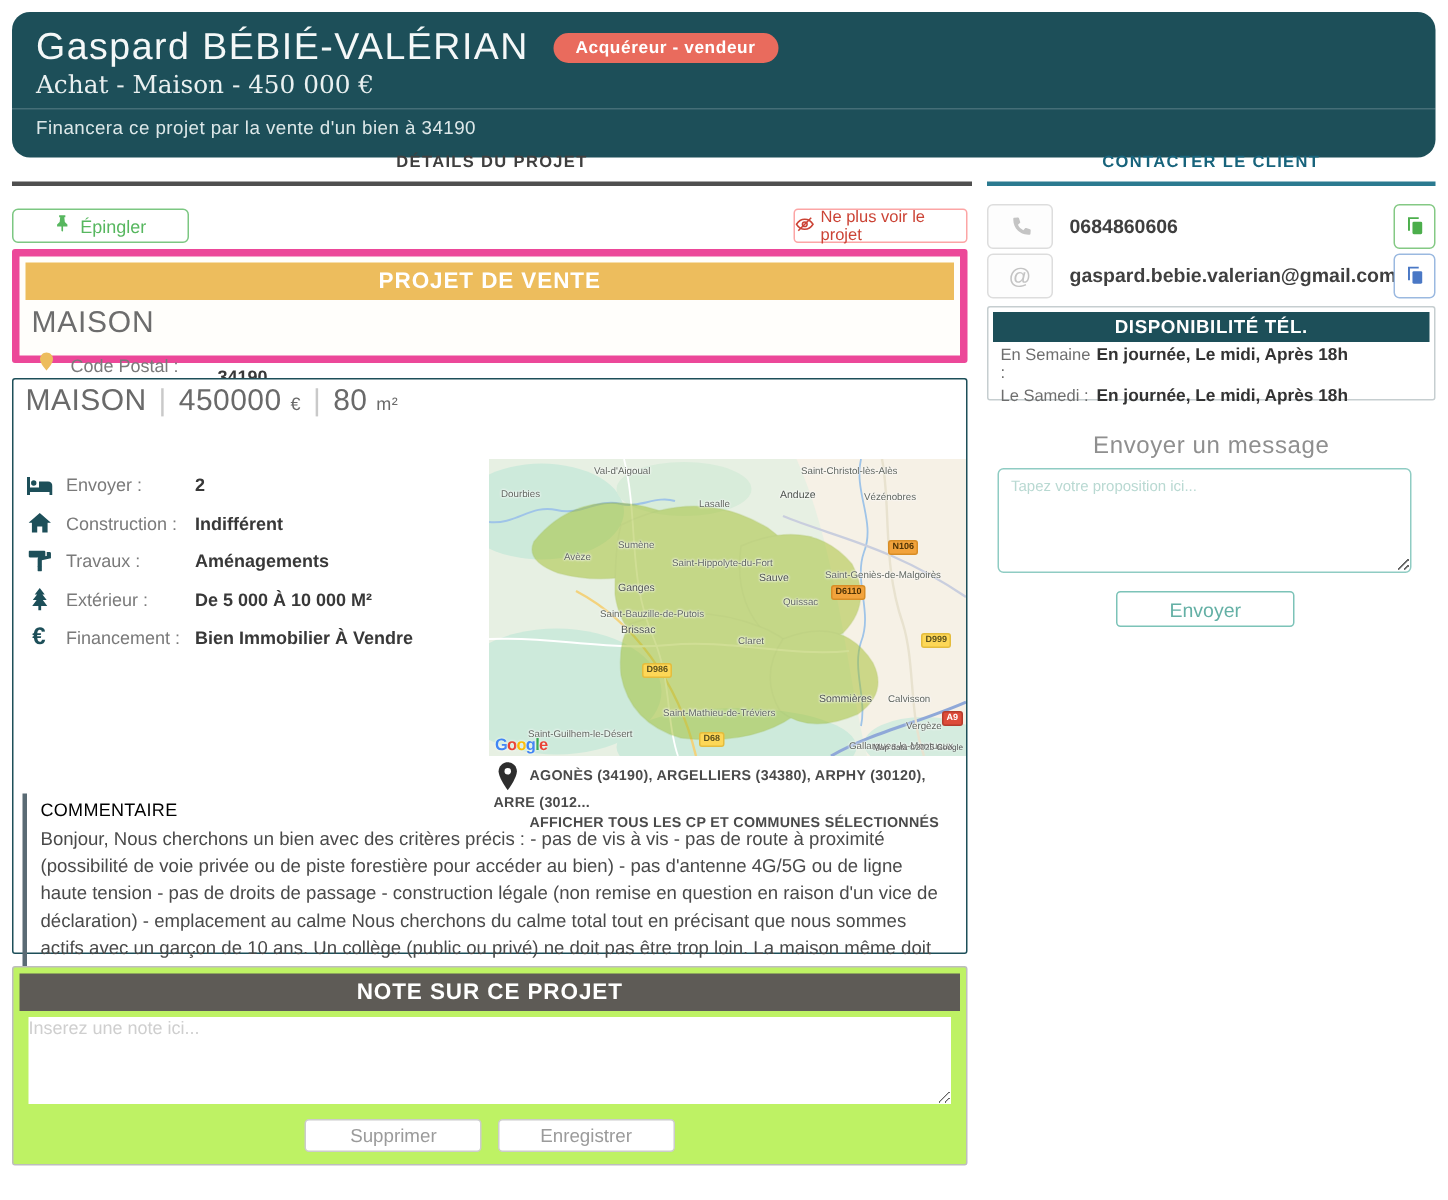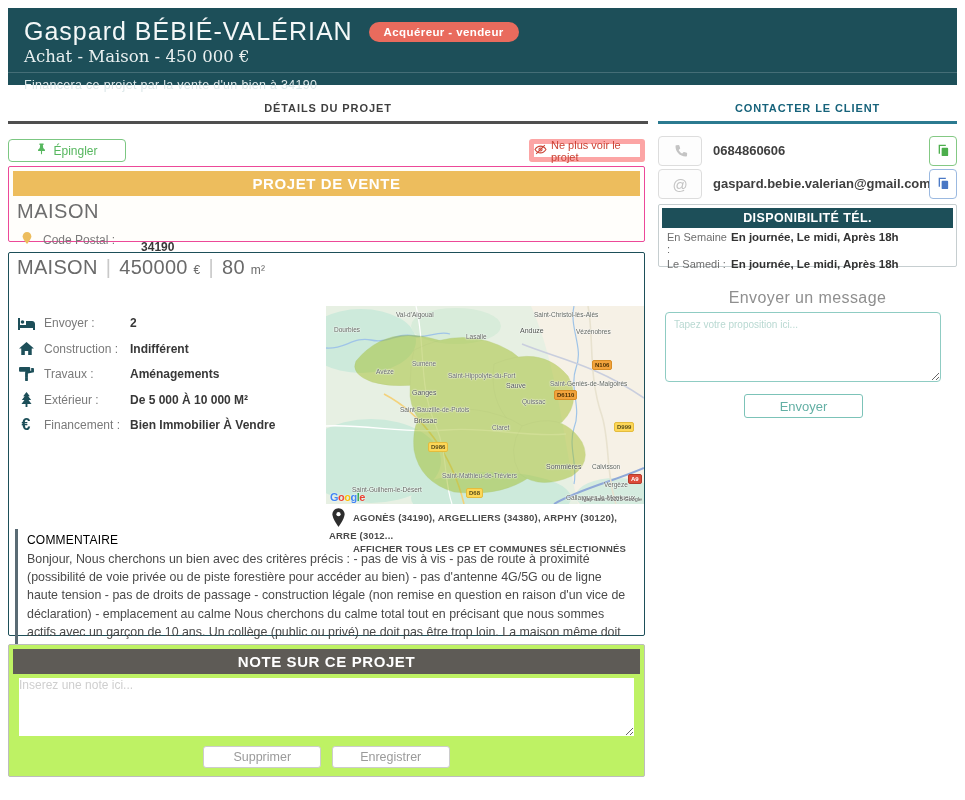--- a/index.html
+++ b/index.html
@@ -1,46 +1,46 @@
 <!DOCTYPE html>
 <html><head>
 <meta charset="utf-8">
 <style>
   * { margin:0; padding:0; box-sizing:border-box; }
   body { background:#fff; font-family:"Liberation Sans", sans-serif; }
   .page { position:relative; width:965px; height:800px; background:#fff; overflow:hidden; }
 
   
-  .hero { position:absolute; left:8px; top:8px; width:949px; height:77px;
-          background:#1d4f59; border-radius:0; padding:9px 16px 0 16px; color:#eef4f4; }
+  .hero { position:absolute; left:8px; top:8px; width:949px; height:97px;
+          background:#1d4f59; border-radius:12px; padding:9px 16px 0 16px; color:#eef4f4; }
   .hero-row1 { display:flex; align-items:center; }
   .hero-name { font-size:25px; font-weight:400; letter-spacing:1px; color:#f4f8f8; }
   .hero-badge { margin-left:16px; background:#e96b5d; color:#fff; font-size:11.5px; font-weight:bold;
                 padding:4px 15px; border-radius:13px; letter-spacing:.4px; }
   .hero-sub { font-family:"DejaVu Serif", serif; font-size:16.5px; color:#e9f0f0; margin-top:1px; }
   .hero-divider { border-top:1px solid rgba(255,255,255,.18); margin:6px -16px 0 -16px; }
   .hero-note { font-size:12.5px; letter-spacing:.3px; color:#dde8e9; padding-top:5px; }
 
   
   .tab { position:absolute; top:102px; height:22px; text-align:center; font-size:11px; font-weight:bold;
          letter-spacing:.9px; }
   .tab-left  { left:8px;  width:640px; color:#3f3f3f; border-bottom:3px solid #4f4f4f; }
   .tab-right { left:658px; width:299px; color:#17637b; border-bottom:3px solid #2b7a90; }
 
   
   .pin-btn { position:absolute; left:8px; top:139px; width:118px; height:23px; background:#fff;
              border:1px solid #7cc782; border-radius:4px; color:#57b75f; font-size:12px;
              display:flex; align-items:center; justify-content:center; gap:6px; cursor:pointer; }
   .hide-btn { position:absolute; left:529px; top:139px; width:116px; height:23px; background:#fff;
-              border:5px solid #fca5a5; border-radius:3px; color:#cb4335; font-size:11px;
+              border:1px solid #fca5a5; border-radius:3px; color:#cb4335; font-size:11px;
               display:flex; align-items:center; justify-content:center; gap:4px; cursor:pointer; }
 
   
   .box { position:absolute; left:8px; width:637px; background:#fffefb; border-radius:2px; }
-  .sale-box { top:166px; height:76px; border:1px solid #ec4899; }
+  .sale-box { top:166px; height:76px; border:5px solid #ec4899; }
   .buy-box  { top:252px; height:384px; border:1px solid #1d4f59; background:#fff; }
   .note-box { top:644px; height:133px; border:1px solid #bdbdbd; background:#bef264; }
   .bar { margin:4px; height:25px; color:#fff; font-weight:bold; font-size:15px; letter-spacing:.6px;
          display:flex; align-items:center; justify-content:center; }
   .bar-orange { background:#edbd5d; }
   .bar-teal { background:#1d4f59; }
   .bar-gray { background:#5e5b56; }
 
   .sale-type { font-size:20px; color:#6d6d6d; margin:1px 0 2px 8px; letter-spacing:.5px; }
   .sale-postal { display:flex; align-items:center; margin-left:12px; }

